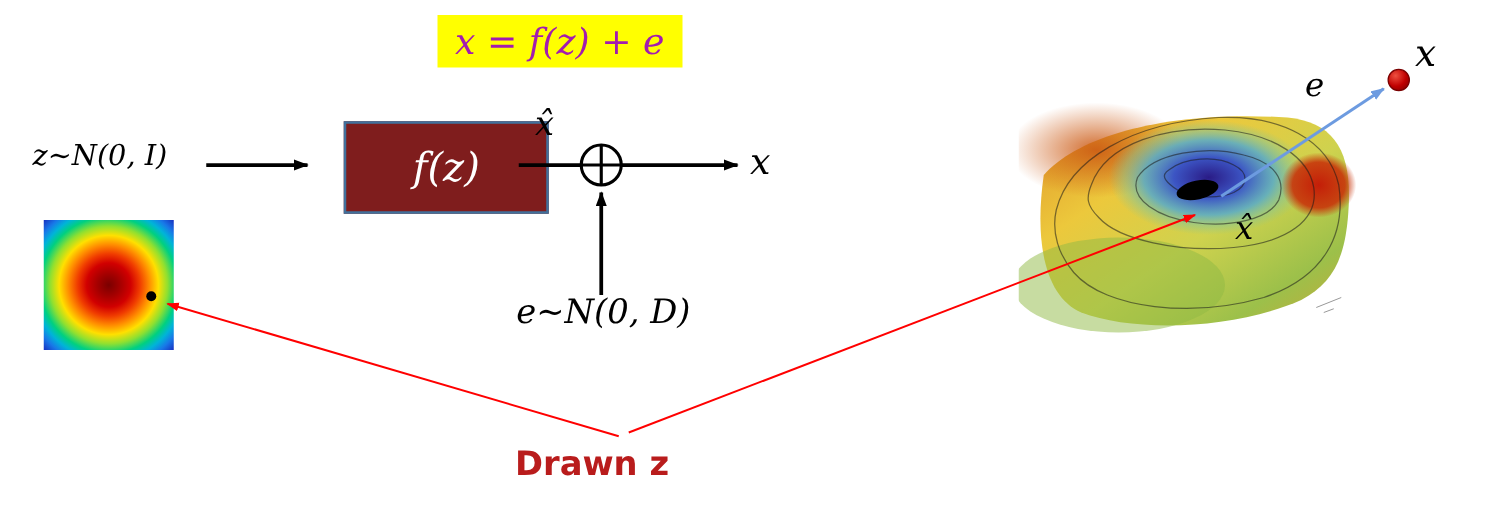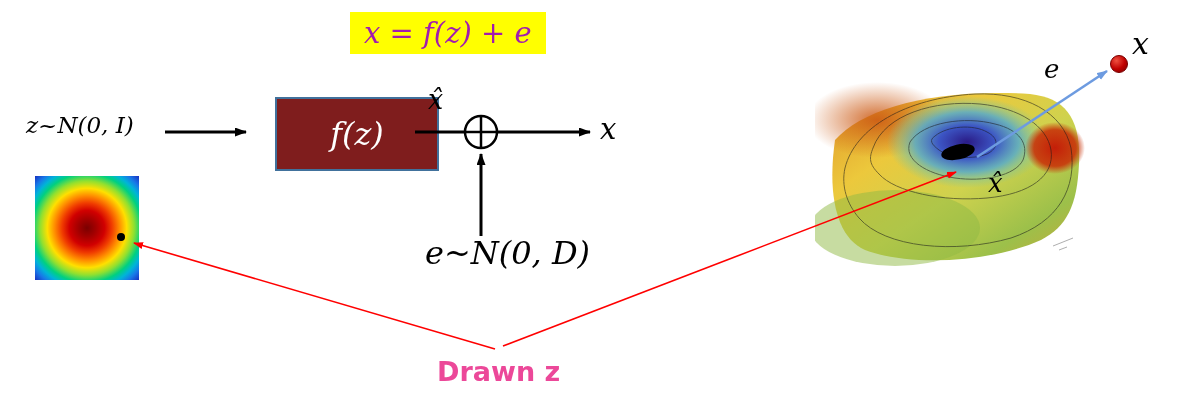--- a/index.html
+++ b/index.html
@@ -23,38 +23,38 @@
     background: #ffff00;
     color: #a21caf;
     font-size: 29px;
     font-style: italic;
     padding: 4px 14px;
     z-index: 10;
   }
   #z-input   { left: 26px;  top: 112px; font-size: 23px; }
   #xhat-flow { left: 428px; top: 84px;  font-size: 27px; }
   #x-output  { left: 600px; top: 112px; font-size: 29px; }
-  #e-input   { left: 425px; top: 234px; font-size: 32px; }
+  #e-input   { left: 413px; top: 234px; font-size: 27px; }
   #fbox {
     left: 255px; top: 97px; width: 160px; height: 70px;
     background: #7f1d1d;
     border: 2px solid #41719c;
     color: #ffffff;
     display: flex; align-items: center; justify-content: center;
     font-size: 32px; font-style: italic;
     font-family: "DejaVu Serif", serif;
     z-index: 4;
     margin-left: 20px;
   }
   #drawn-z {
-    left: 437px; top: 356px;
+    left: 412px; top: 356px;
     font-family: "DejaVu Sans", sans-serif;
     font-weight: bold;
     font-size: 27px;
-    color: #ec4899;
+    color: #b91c1c;
     z-index: 10;
   }
   #gauss {
     left: 35px; top: 176px; width: 104px; height: 104px;
     background: radial-gradient(circle at 50% 50%,
       #7a0000 0%, #a30000 12%, #d10000 24%, #f03c00 34%,
       #ff8c00 44%, #ffe000 54%, #90e030 64%, #00d080 74%,
       #00b4d8 82%, #1878e8 90%, #1830c0 100%);
     z-index: 2;
   }

